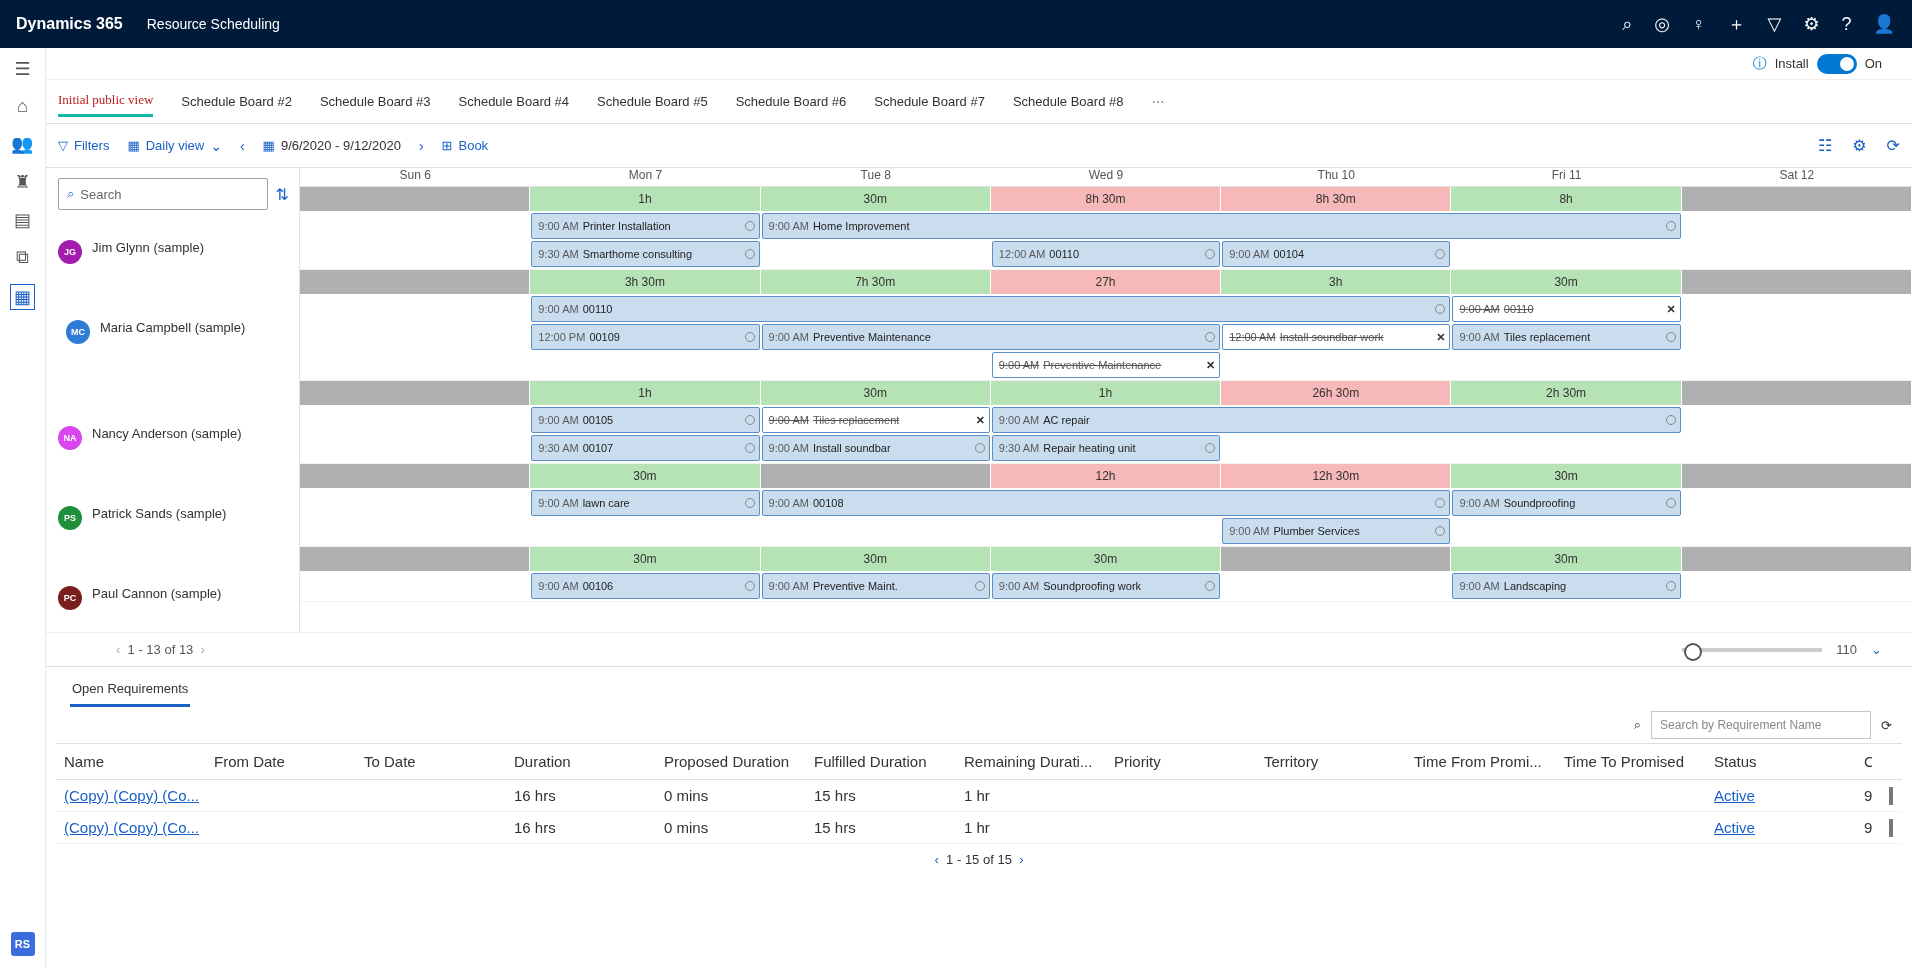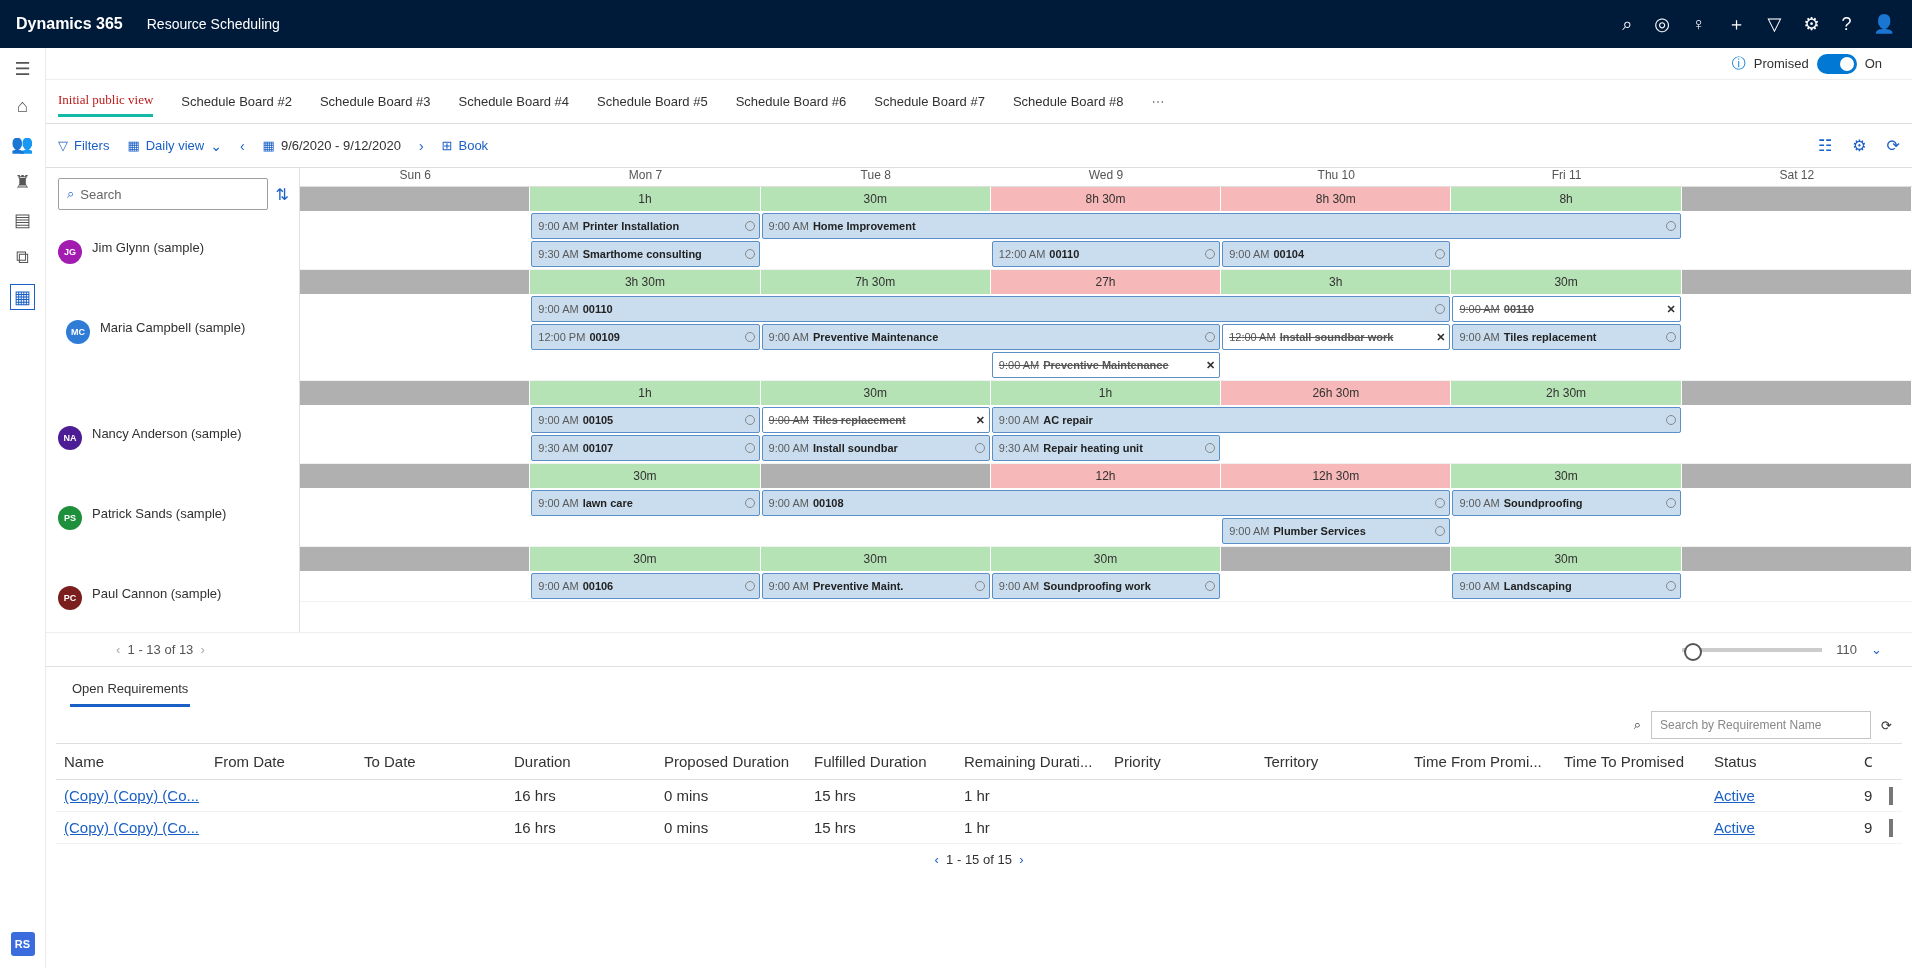--- a/index.html
+++ b/index.html
@@ -39,21 +39,21 @@
   .row-group { border-bottom:1px solid #f2f2f2;}
   .cap-row { display:grid; grid-template-columns:repeat(7,1fr); text-align:center; height:24px; font-size:12px;}
   .cap-cell { border-right:1px solid #fff; display:flex; align-items:center; justify-content:center;}
   .cap-gray { background:#b0b0b0;}
   .cap-green { background:#b6e3b6;}
   .cap-red { background:#f6b8b8;}
   .booking-rows { display:flex; flex-direction:column; gap:2px; padding:2px 0;}
   .book-row { display:grid; grid-template-columns:repeat(7,1fr); height:26px; gap:2px; padding:0 1px;}
   .booking { border:1px solid #5b8fc7; background:#c9ddef; border-radius:2px; display:flex; align-items:center; gap:4px; padding:0 6px; font-size:11px; overflow:hidden; white-space:nowrap; position:relative;}
   .booking .time { color:#5a5a5a;}
-  .booking .title { font-weight:700; color:#222;}
+  .booking .title { font-weight:400; color:#222;}
   .booking .dot { position:absolute; right:4px; width:10px;height:10px; border:1px solid #888; border-radius:50%; font-size:8px; display:flex;align-items:center;justify-content:center;}
   .booking.cancelled { background:#fff; }
   .booking.cancelled .title, .booking.cancelled .time { text-decoration:line-through; color:#555;}
   .booking.cancelled .x { position:absolute; right:4px; font-weight:700;}
   .pager-row { height:34px; border-bottom:1px solid #e1dfdd; display:flex; align-items:center; padding:0 30px 0 70px; margin-left:46px; color:#555;}
   .pager-row .right { margin-left:auto; display:flex; align-items:center; gap:14px;}
   .slider { width:140px; height:4px; background:#ccc; position:relative;}
   .slider::before { content:""; position:absolute; left:2px; top:-5px; width:14px;height:14px;border:2px solid #555;border-radius:50%; background:#fff;}
   .req-panel { margin-left:46px; }
   .req-tabs { padding:10px 0 0 24px;}
@@ -96,21 +96,21 @@
   <span>👥</span>
   <span>♜</span>
   <span>▤</span>
   <span>⧉</span>
   <span style="border:1px solid #1a60c7;padding:1px 3px;color:#1a60c7;">▦</span>
   <div class="bottom-badge">RS</div>
 </div>
 
 <div class="preview-row">
   <span class="info-ic">ⓘ</span>
-  <span>Promised</span>
+  <span>Install</span>
   <div class="toggle"></div>
   <span>On</span>
 </div>
 
 <div class="tabs-row">
   <span class="tab active">Initial public view</span>
   <span class="tab">Schedule Board #2</span>
   <span class="tab">Schedule Board #3</span>
   <span class="tab">Schedule Board #4</span>
   <span class="tab">Schedule Board #5</span>
@@ -159,21 +159,21 @@
     <div class="res-list" id="res-list">
         <div class="res-item" style="height: 80px; align-items: flex-start; padding-top: 6px;">
           <div class="avatar" style="background: #a21caf;">JG</div>
           <span>Jim Glynn (sample)</span>
         </div>
         <div class="res-item" style="height: 106px; align-items: flex-start; padding-top: 6px; margin-left: 8px;">
           <div class="avatar" style="background: rgb(46, 124, 214);">MC</div>
           <span>Maria Campbell (sample)</span>
         </div>
         <div class="res-item" style="height: 80px; align-items: flex-start; padding-top: 6px;">
-          <div class="avatar" style="background: #4c1d95;">NA</div>
+          <div class="avatar" style="background: #d946ef;">NA</div>
           <span>Nancy Anderson (sample)</span>
         </div>
         <div class="res-item" style="height: 80px; align-items: flex-start; padding-top: 6px;">
           <div class="avatar" style="background: rgb(30, 143, 59);">PS</div>
           <span>Patrick Sands (sample)</span>
         </div>
         <div class="res-item" style="height: 52px; align-items: flex-start; padding-top: 6px;">
           <div class="avatar" style="background: rgb(122, 30, 30);">PC</div>
           <span>Paul Cannon (sample)</span>
         </div>

